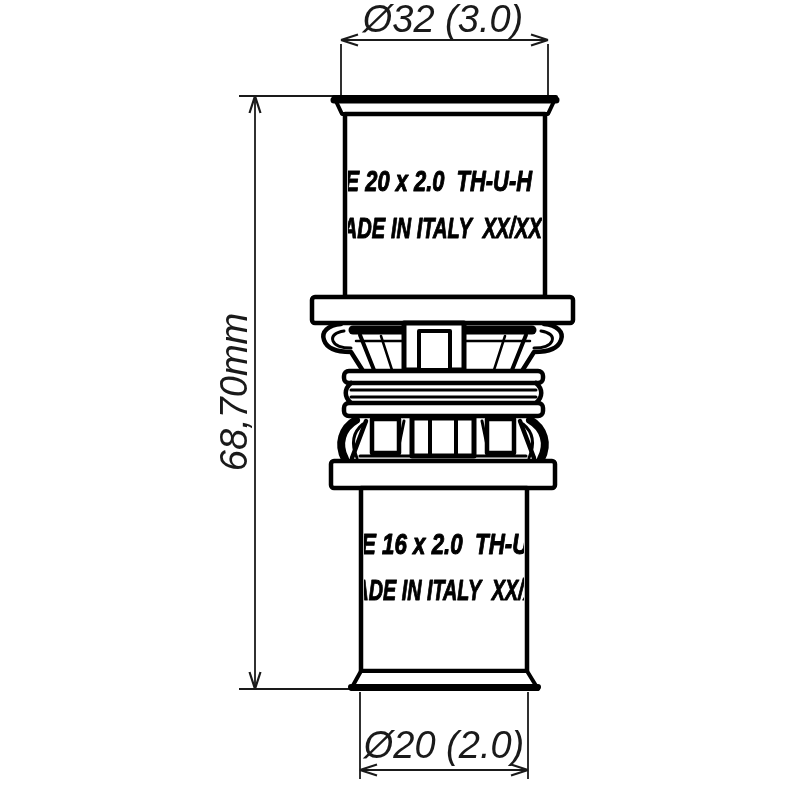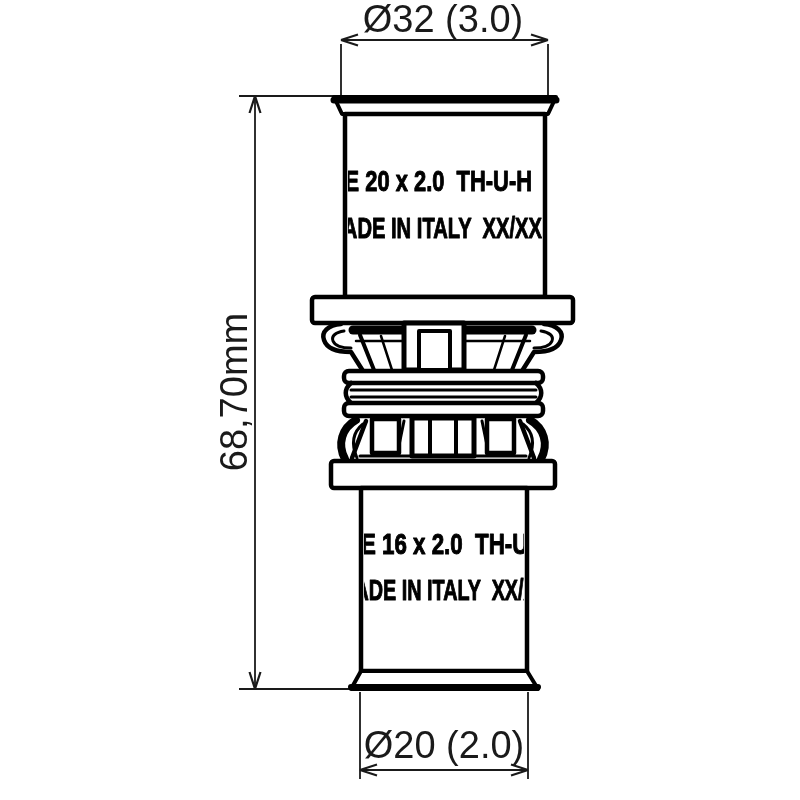--- a/index.html
+++ b/index.html
@@ -2,20 +2,21 @@
 <html><head>
 <meta charset="utf-8">
 <style>
   html,body{margin:0;padding:0;background:#ffffff;}
   .canvas{
     position:relative;
     width:800px;height:800px;
     background:#ffffff;
     font-family:"Liberation Sans", sans-serif;
     overflow:hidden;
+    font-style:italic;
   }
   svg{position:absolute;left:0;top:0;}
   .dim-text{
     font-family:"Liberation Sans", sans-serif;
     font-size:38px;
     fill:#1a1a1a;
   }
   .mark-text{
     font-family:"Liberation Sans", sans-serif;
     font-weight:700;

